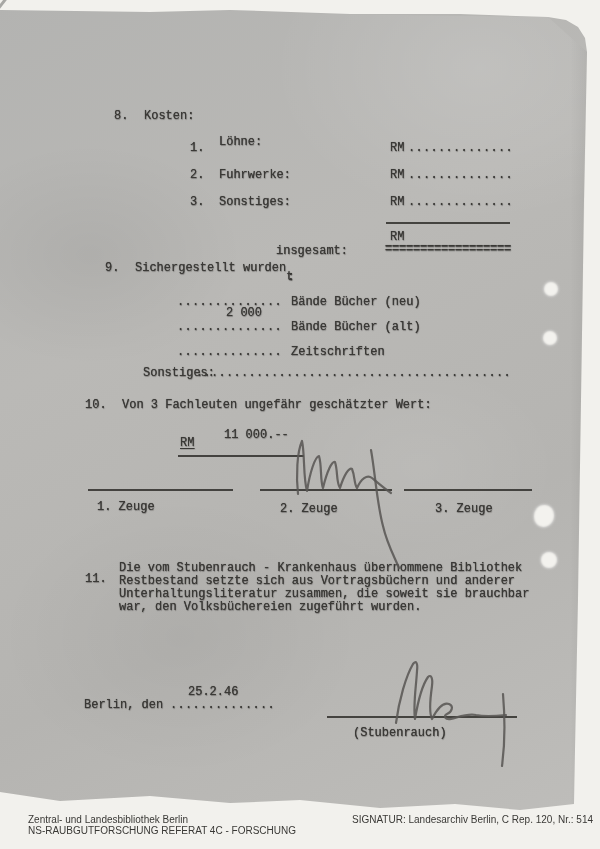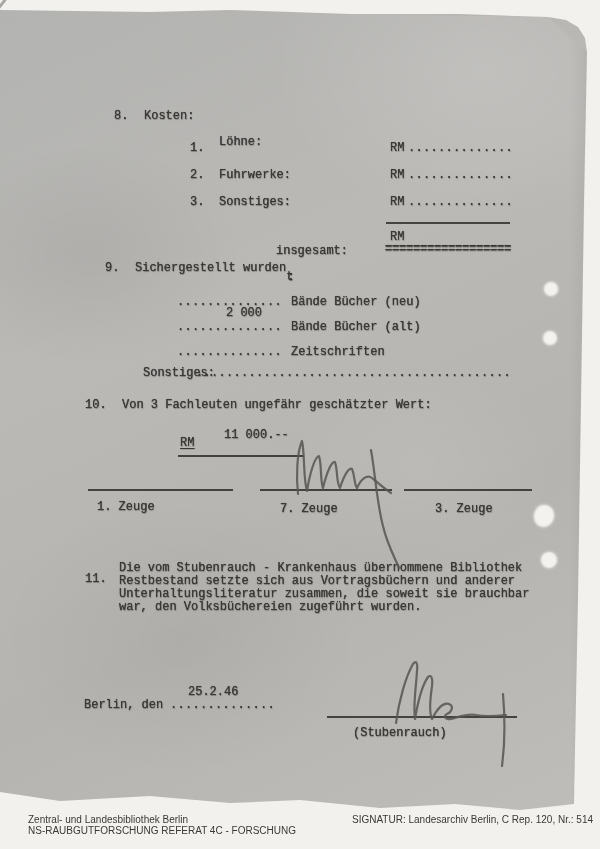--- a/index.html
+++ b/index.html
@@ -99,21 +99,21 @@
   <div class="tw" style="left:122px;top:399px;">Von 3 Fachleuten ungefähr geschätzter Wert:</div>
 
   <div class="tw" style="left:224px;top:429px;">11 000.--</div>
   <div class="tw ul" style="left:180px;top:437px;">RM</div>
   <div class="ln" style="left:178px;top:455px;width:126px;"></div>
 
   <div class="ln" style="left:88px;top:489px;width:145px;"></div>
   <div class="ln" style="left:260px;top:489px;width:132px;"></div>
   <div class="ln" style="left:404px;top:489px;width:128px;"></div>
   <div class="tw" style="left:97px;top:501px;font-family:Liberation Mono, monospace;">1. Zeuge</div>
-  <div class="tw" style="left:280px;top:503px;">7. Zeuge</div>
+  <div class="tw" style="left:280px;top:503px;">2. Zeuge</div>
   <div class="tw" style="left:435px;top:503px;">3. Zeuge</div>
 
   <div class="tw" style="left:85px;top:536px;margin-top:37px;">11.</div>
 
   <div style="position:absolute;left:119px;top:562px;">
     <div class="tw" style="position:static;">Die vom Stubenrauch - Krankenhaus übernommene Bibliothek</div>
     <div class="tw" style="position:static;">Restbestand setzte sich aus Vortragsbüchern und anderer</div>
     <div class="tw" style="position:static;">Unterhaltungsliteratur zusammen, die soweit sie brauchbar</div>
     <div class="tw" style="position:static;">war, den Volksbüchereien zugeführt wurden.</div>
   </div>

